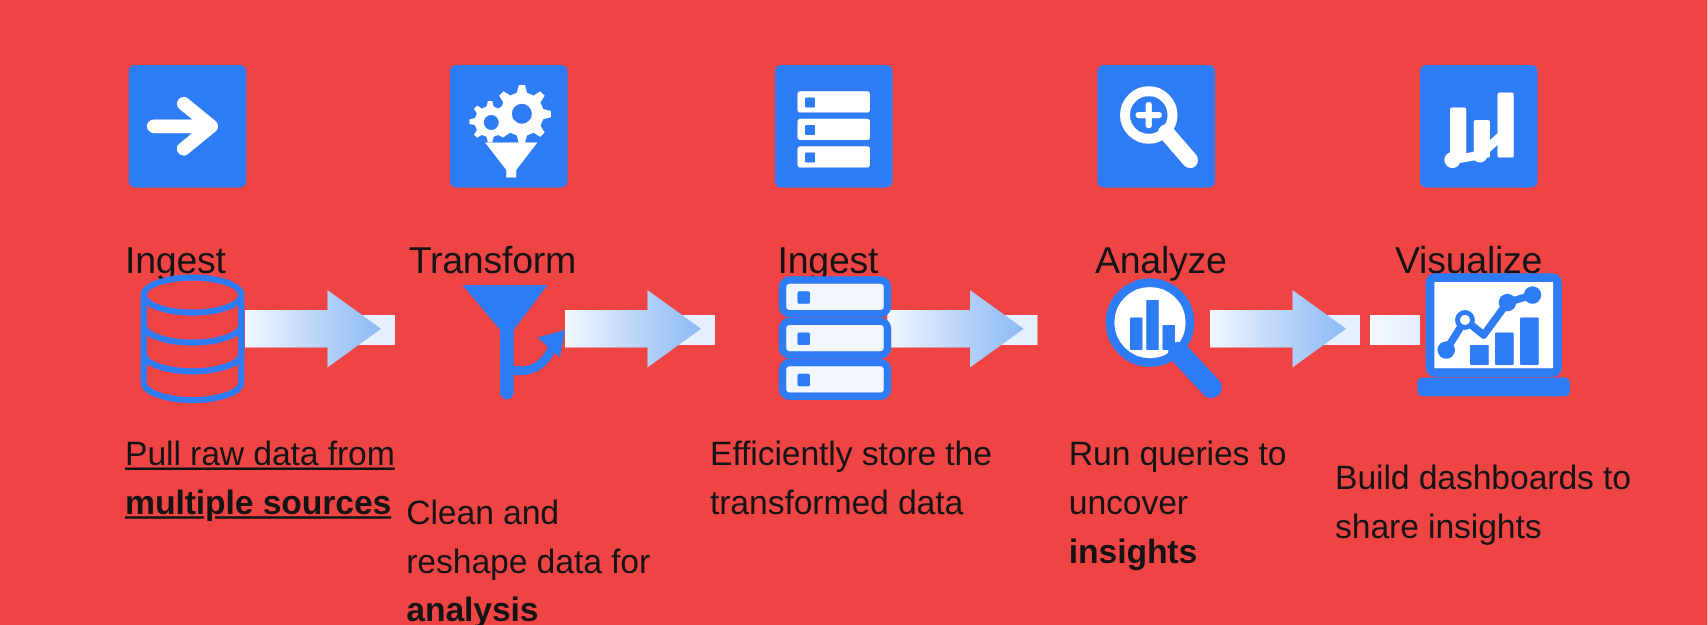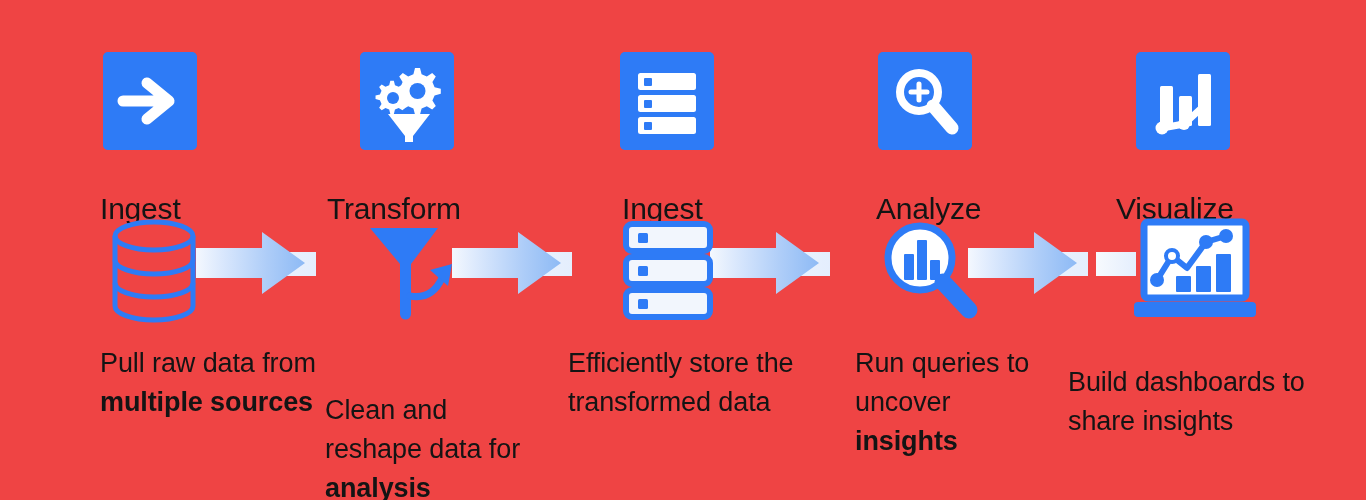--- a/index.html
+++ b/index.html
@@ -288,21 +288,21 @@
       <polyline points="27,64 42,40 57,52 76,26 96,20" fill="none" stroke="#2E7BF6" stroke-width="6" stroke-linecap="round" stroke-linejoin="round"></polyline>
       <circle cx="27" cy="64" r="7" fill="#2E7BF6"></circle>
       <circle cx="42" cy="40" r="6" fill="#ffffff" stroke="#2E7BF6" stroke-width="4"></circle>
       <circle cx="76" cy="26" r="7" fill="#2E7BF6"></circle>
       <circle cx="96" cy="20" r="7" fill="#2E7BF6"></circle>
       <rect x="4" y="86" width="122" height="15" rx="4" fill="#2E7BF6"></rect>
     </svg>
   </div>
 
   <div class="desc-row">
-    <div class="desc col0" style="width:220px;">
+    <div class="desc col0" style="width:220px;text-decoration:underline;">
       <span>Pull raw data from </span><b>multiple sources</b>
     </div>
 
     <div class="desc col1" style="width:215px;margin-top:47px;">
       <span>Clean and reshape data for </span><b>analysis</b>
     </div>
 
     <div class="desc col2" style="width:255px;">
       <span>Efficiently store the transformed data</span>
     </div>

